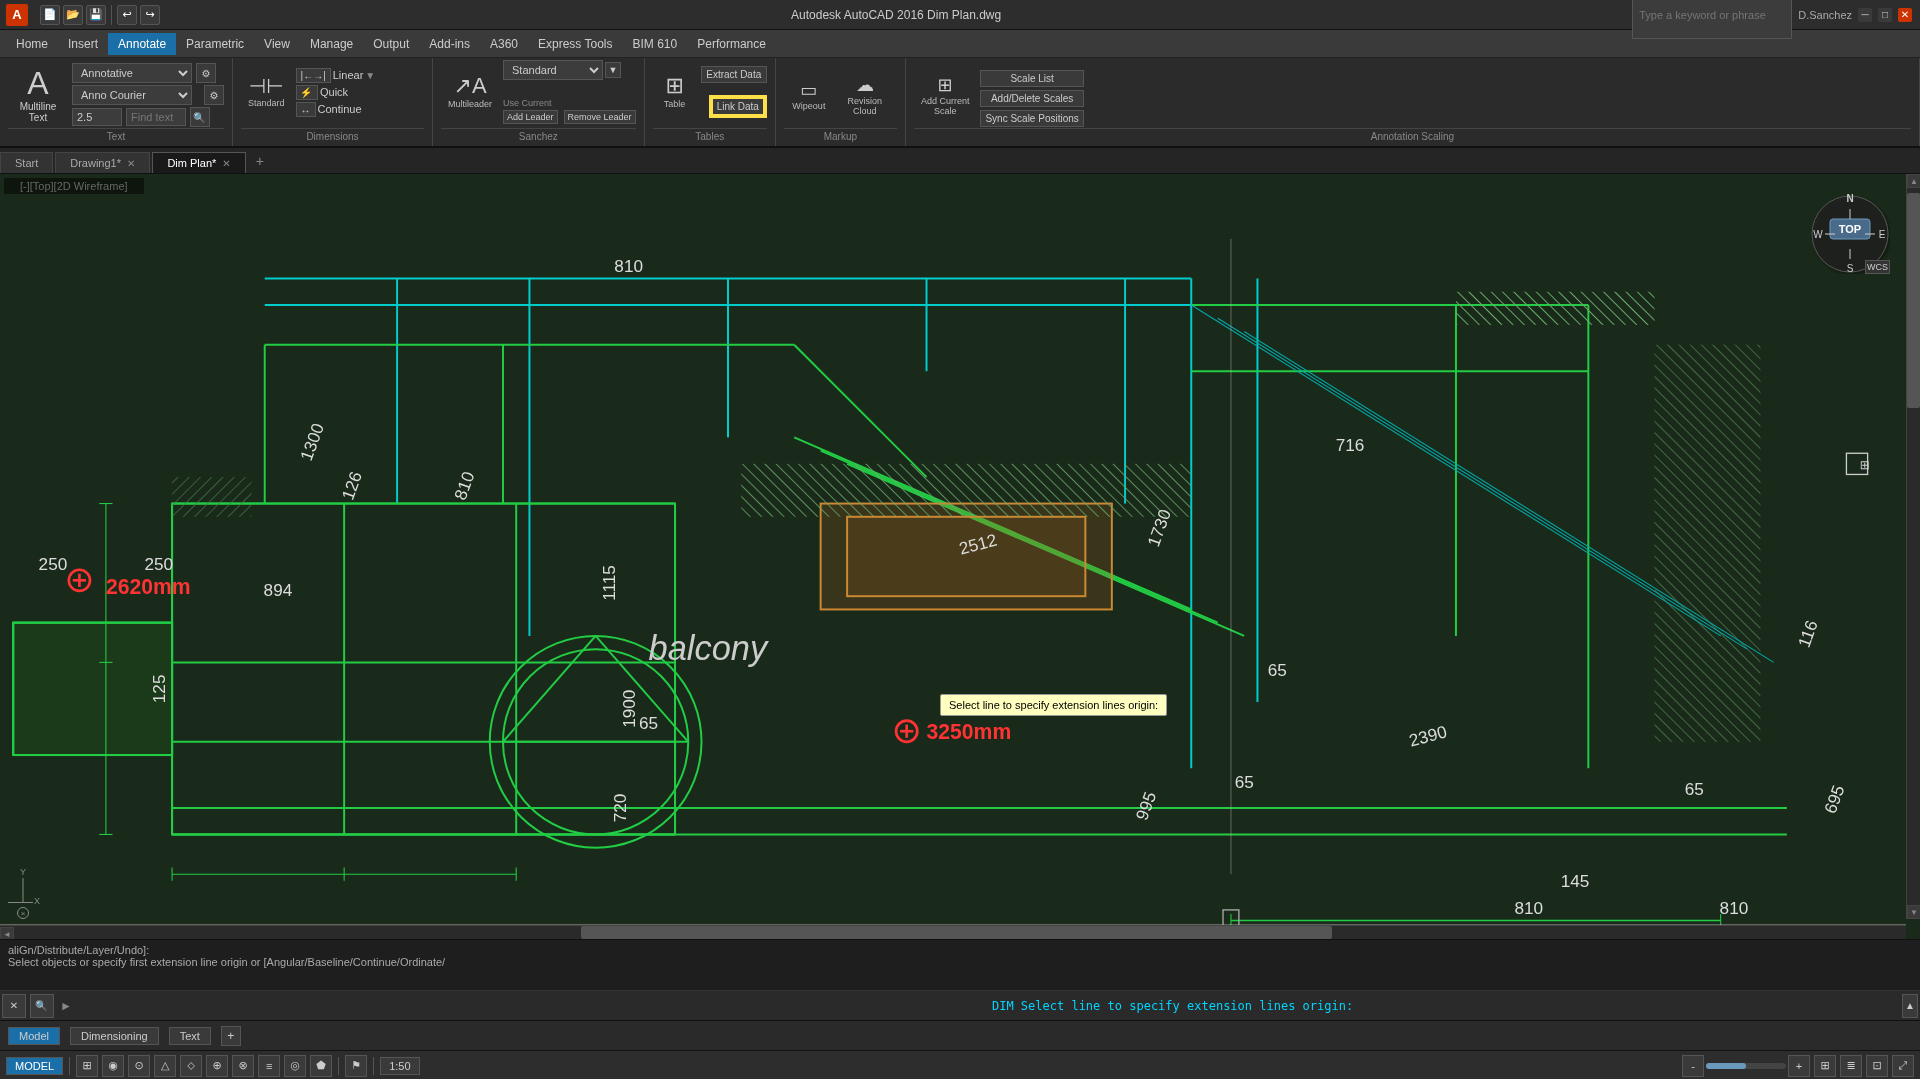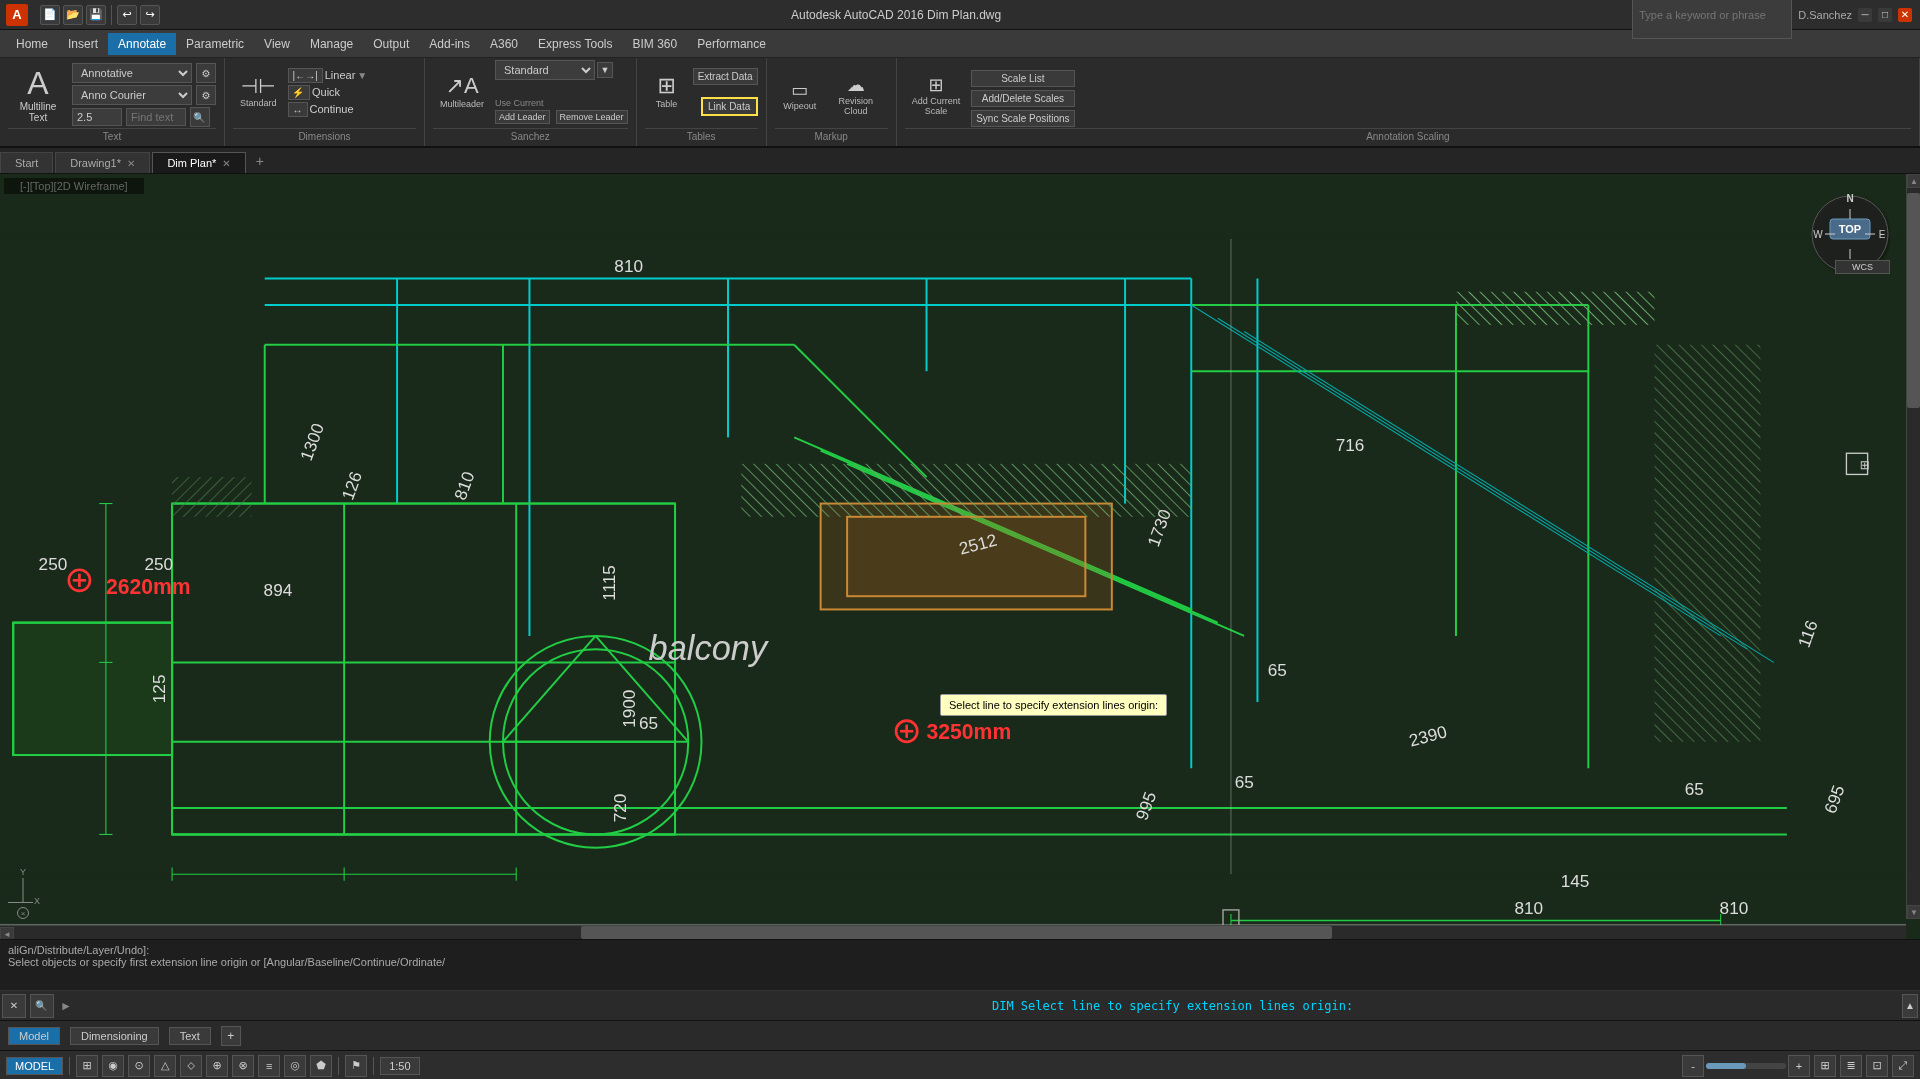--- a/index.html
+++ b/index.html
@@ -110,41 +110,41 @@
   <div class="menu-item">Home</div>
   <div class="menu-item">Insert</div>
   <div class="menu-item active">Annotate</div>
   <div class="menu-item">Parametric</div>
   <div class="menu-item">View</div>
   <div class="menu-item">Manage</div>
   <div class="menu-item">Output</div>
   <div class="menu-item">Add-ins</div>
   <div class="menu-item">A360</div>
   <div class="menu-item">Express Tools</div>
-  <div class="menu-item">BIM 360</div>
+  <div class="menu-item">BIM 610</div>
   <div class="menu-item">Performance</div>
 </div>
 
 <div id="toolbar">
 
   <div class="toolbar-group" style="min-width:180px;">
     <div class="toolbar-row" style="flex:1; gap:4px;">
       <div class="text-big-btn">
         <div class="big-icon">A</div>
         <div class="big-label" style="white-space:pre-line; text-align:center;">Multiline
 Text</div>
       </div>
       <div style="display:flex; flex-direction:column; gap:2px; flex:1;">
         <div style="display:flex; gap:4px; align-items:center;">
           <select class="tb-dropdown" style="width:120px;">
             <option>Annotative</option>
           </select>
           <button style="width:20px;height:20px;background:#3a3a3a;border:1px solid #555;color:#ccc;cursor:pointer;font-size:10px;">⚙</button>
         </div>
-        <div style="display:flex; gap:4px; align-items:center;">
+        <div style="display:flex; gap:12px; align-items:center;">
           <select class="tb-dropdown" style="width:120px;">
             <option>Anno Courier</option>
           </select>
           <button style="width:20px;height:20px;background:#3a3a3a;border:1px solid #555;color:#ccc;cursor:pointer;font-size:10px;">⚙</button>
         </div>
         <div style="display:flex; gap:4px; align-items:center;">
           <input type="text" class="tb-input" style="width: 50px;" value="2.5">
           <input type="text" class="tb-input" style="width: 60px;" placeholder="Find text">
           <button style="width:20px;height:20px;background:#3a3a3a;border:1px solid #555;color:#ccc;cursor:pointer;font-size:10px;">🔍</button>
         </div>
@@ -204,21 +204,21 @@
   </div>
 
   <div class="toolbar-group" style="min-width:120px;">
     <div class="toolbar-row" style="flex:1; gap:4px; align-items:flex-start;">
       <div class="tb-btn tb-btn-large">
         <div class="icon" style="font-size:22px;">⊞</div>
         <div class="label">Table</div>
       </div>
       <div style="display:flex; flex-direction:column; gap:12px; justify-content:center; height:60px;">
         <button style="background:#3a3a3a;border:1px solid #555;color:#ccc;font-size:10px;padding:2px 4px;cursor:pointer;">Extract Data</button>
-        <button style="background:#3a3a3a;border:2px solid #fde047;color:#ccc;font-size:10px;padding:2px 4px;cursor:pointer;margin-left:8px;">Link Data</button>
+        <button style="background:#3a3a3a;border:4px solid #fde047;color:#ccc;font-size:10px;padding:2px 4px;cursor:pointer;margin-left:8px;">Link Data</button>
       </div>
     </div>
     <div class="toolbar-group-label">Tables</div>
   </div>
 
   <div class="toolbar-group" style="min-width:130px;">
     <div class="toolbar-row" style="flex:1; gap:6px; align-items:flex-start; padding-top:4px;">
       <div class="tb-btn tb-btn-large" style="min-width:50px;">
         <div class="icon" style="font-size:18px;">▭</div>
         <div class="label">Wipeout</div>
@@ -453,21 +453,21 @@
       <text x="18" y="54" fill="#cccccc" font-size="10" text-anchor="middle">W</text>
 
       <rect x="30" y="35" width="40" height="20" rx="3" fill="#4a6a8a" stroke="#6a9abb" stroke-width="1"></rect>
       <text x="50" y="49" fill="white" font-size="11" text-anchor="middle" font-weight="bold">TOP</text>
 
       <line x1="50" y1="25" x2="50" y2="35" stroke="#cccccc" stroke-width="1"></line>
       <line x1="50" y1="65" x2="50" y2="75" stroke="#cccccc" stroke-width="1"></line>
       <line x1="25" y1="50" x2="35" y2="50" stroke="#cccccc" stroke-width="1"></line>
       <line x1="65" y1="50" x2="75" y2="50" stroke="#cccccc" stroke-width="1"></line>
     </svg>
-    <div style="position:absolute; bottom:0; right:0; background:#333; border:1px solid #555; color:#ccc; font-size:9px; padding:1px 16px;">WCS</div>
+    <div style="position:absolute; bottom:0; right:0; background:#333; border:1px solid #555; color:#ccc; font-size:9px; padding:1px 1px;">WCS</div>
   </div>
 
   <div class="tooltip-box" style="position:absolute; left:940px; top:520px; z-index:10;">
     <span>Select line to specify extension lines origin:</span>
   </div>
 
   <div class="scrollbar-v">
     <div class="scrollbar-btn">▲</div>
     <div style="flex:1; position:relative; height:calc(100% - 28px); overflow:hidden;">
       <div class="scrollbar-thumb" style="width:100%; height:30%; margin-top:40%; background:#555; border-radius:2px;"></div>

